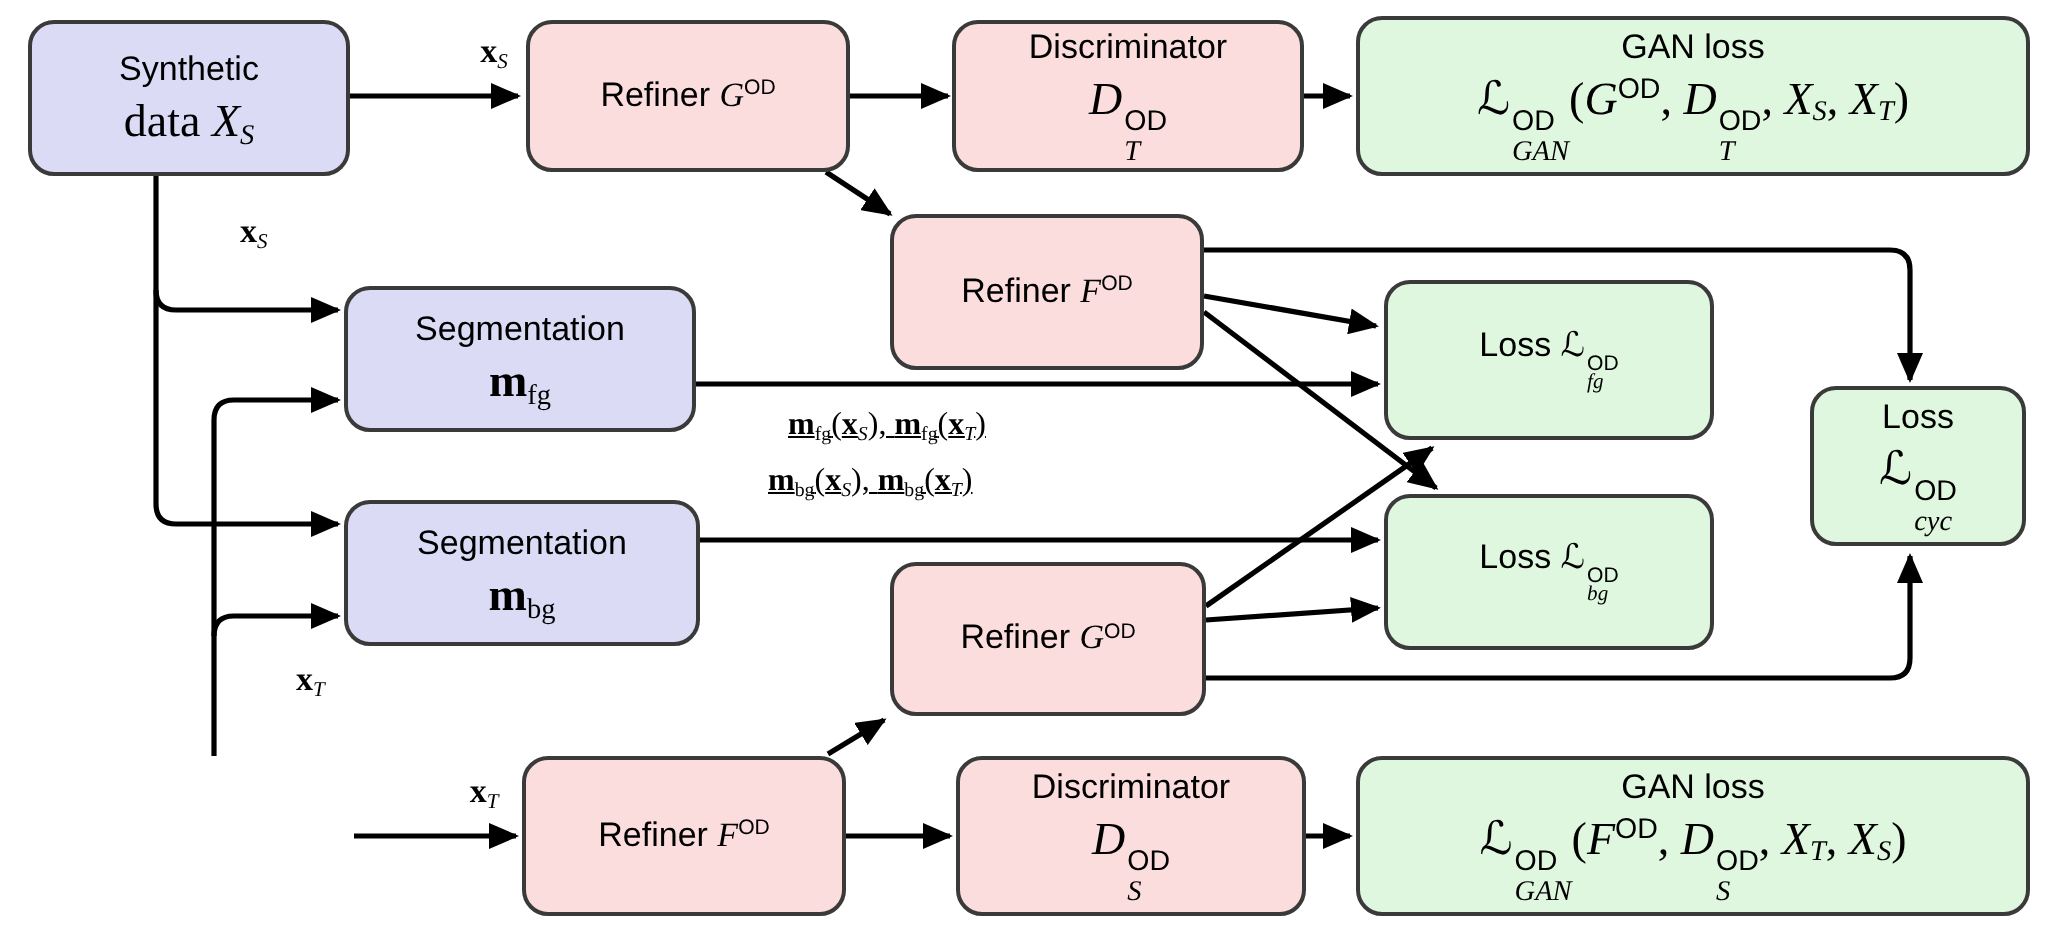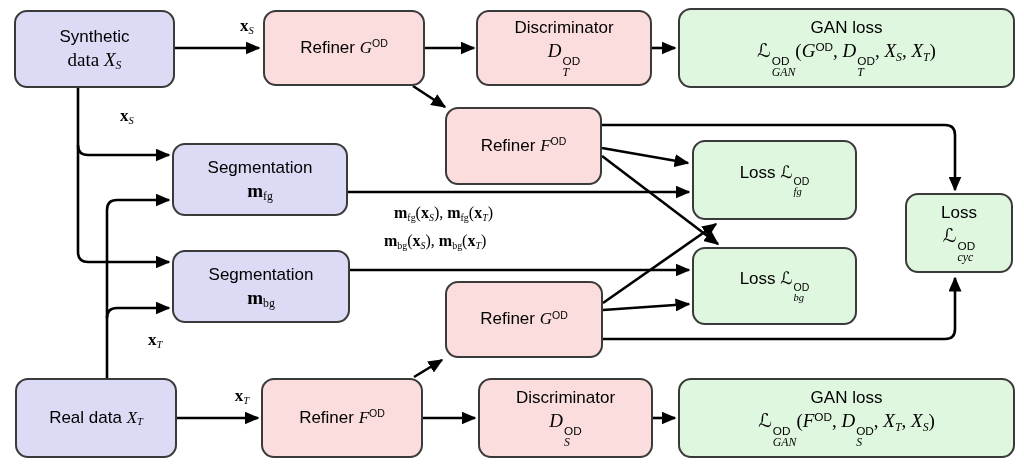--- a/index.html
+++ b/index.html
@@ -8,24 +8,24 @@
   .arrows{position:absolute;left:0;top:0;}
   .arrows path{fill:none;stroke:#000;stroke-width:2.6;stroke-linejoin:round;}
   .arrows marker path{fill:#000;stroke:none;}
   .node{position:absolute;box-sizing:border-box;border:2px solid #3a3a3a;border-radius:13px;
         display:flex;flex-direction:column;justify-content:center;align-items:center;
         font-size:17px;line-height:1.35;text-align:center;}
   .node.blue{background:#dbdbf6;}
   .node.pink{background:#fbdddd;align-items:center;}
   .node.green{background:#dff6df;}
   .bl{white-space:nowrap;}
-  .bl.math{font-family:"Liberation Serif","DejaVu Serif",serif;font-size:19px;line-height:1.2;}
+  .bl.math{font-family:"Liberation Serif","DejaVu Serif",serif;font-size:23px;line-height:1.2;}
   .elabel{position:absolute;font-family:"Liberation Serif","DejaVu Serif",serif;font-size:17px;
           white-space:nowrap;padding-left:32px;}
-  .elabel.small{font-size:16px;}
+  .elabel.small{font-size:16px;text-decoration:underline;}
   
   .mvar{font-family:"Liberation Serif","DejaVu Serif","DejaVu Sans",serif;font-style:italic;}
   .mbold{font-family:"Liberation Serif","DejaVu Serif",serif;font-weight:bold;font-style:normal;}
   .msup{font-size:0.62em;font-family:"Liberation Sans",sans-serif;font-style:normal;
         position:relative;top:-0.5em;letter-spacing:0;}
   .msub{font-size:0.62em;font-family:"Liberation Serif",serif;font-style:normal;
         position:relative;top:0.28em;}
   .msub.it{font-style:italic;}
   .mstack{display:inline-flex;flex-direction:column;align-items:flex-start;
           font-size:0.62em;line-height:1.02;vertical-align:-0.62em;margin-left:1px;font-style:normal;}
@@ -127,23 +127,20 @@
   </div>
 
   <div class="node green" style="left: 905px; top: 193px; width: 108px; height: 80px; background-color: rgb(223, 246, 223); border-color: rgb(58, 58, 58);">
     <div class="bl">Loss</div>
     <div class="bl math"><span class="mvar">ℒ</span><span class="mstack">
           <span class="ms-sup">OD</span>
           <span class="ms-sub">cyc</span>
         </span></div>
   </div>
 
-  <div class="node blue" style="left: 15px; top: 378px; width: 162px; height: 80px; background-color: rgb(219, 219, 246); border-color: rgb(58, 58, 58);">
-    <div class="bl">Real data <span class="mvar">X</span><span class="msub it">T</span></div>
-  </div>
 
   <div class="node pink" style="left: 261px; top: 378px; width: 162px; height: 80px; background-color: rgb(251, 221, 221); border-color: rgb(58, 58, 58);">
     <div class="bl">Refiner <span class="mvar">F</span><span class="msup">OD</span></div>
   </div>
 
   <div class="node pink" style="left: 478px; top: 378px; width: 175px; height: 80px; background-color: rgb(251, 221, 221); border-color: rgb(58, 58, 58);">
     <div class="bl">Discriminator</div>
     <div class="bl math"><span class="mvar">D</span><span class="mstack">
           <span class="ms-sup">OD</span>
           <span class="ms-sub it">S</span>

